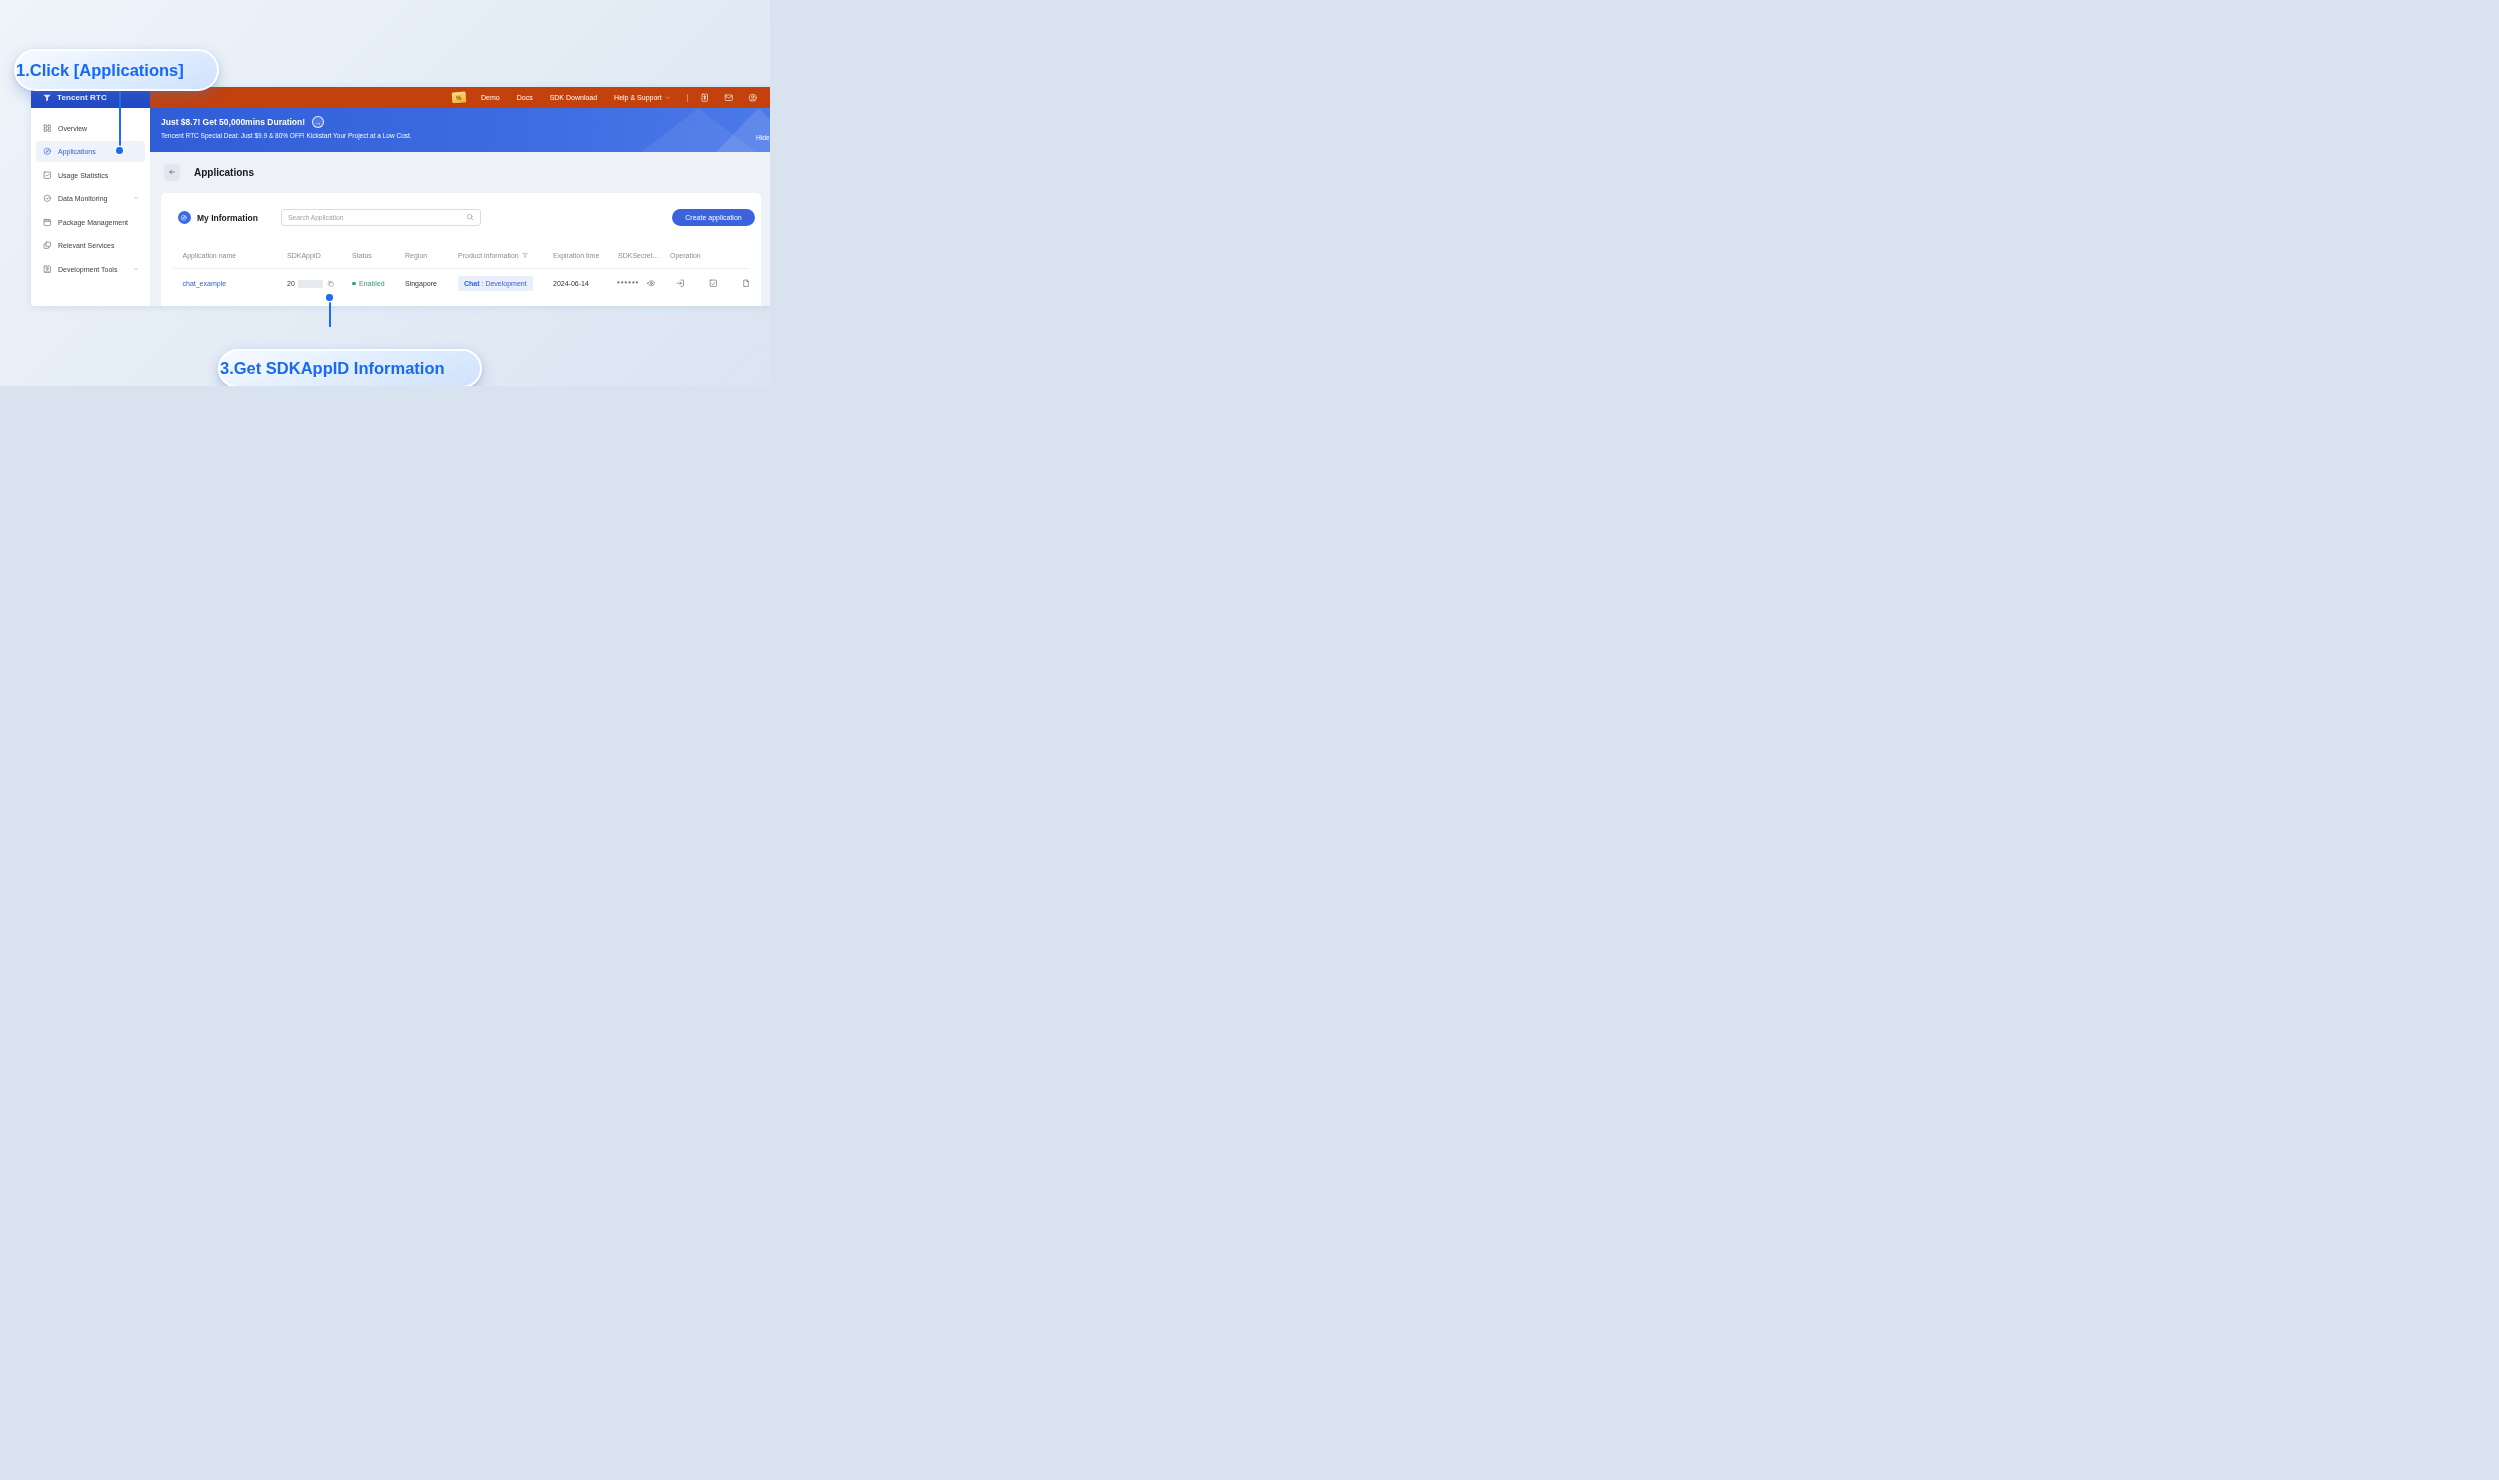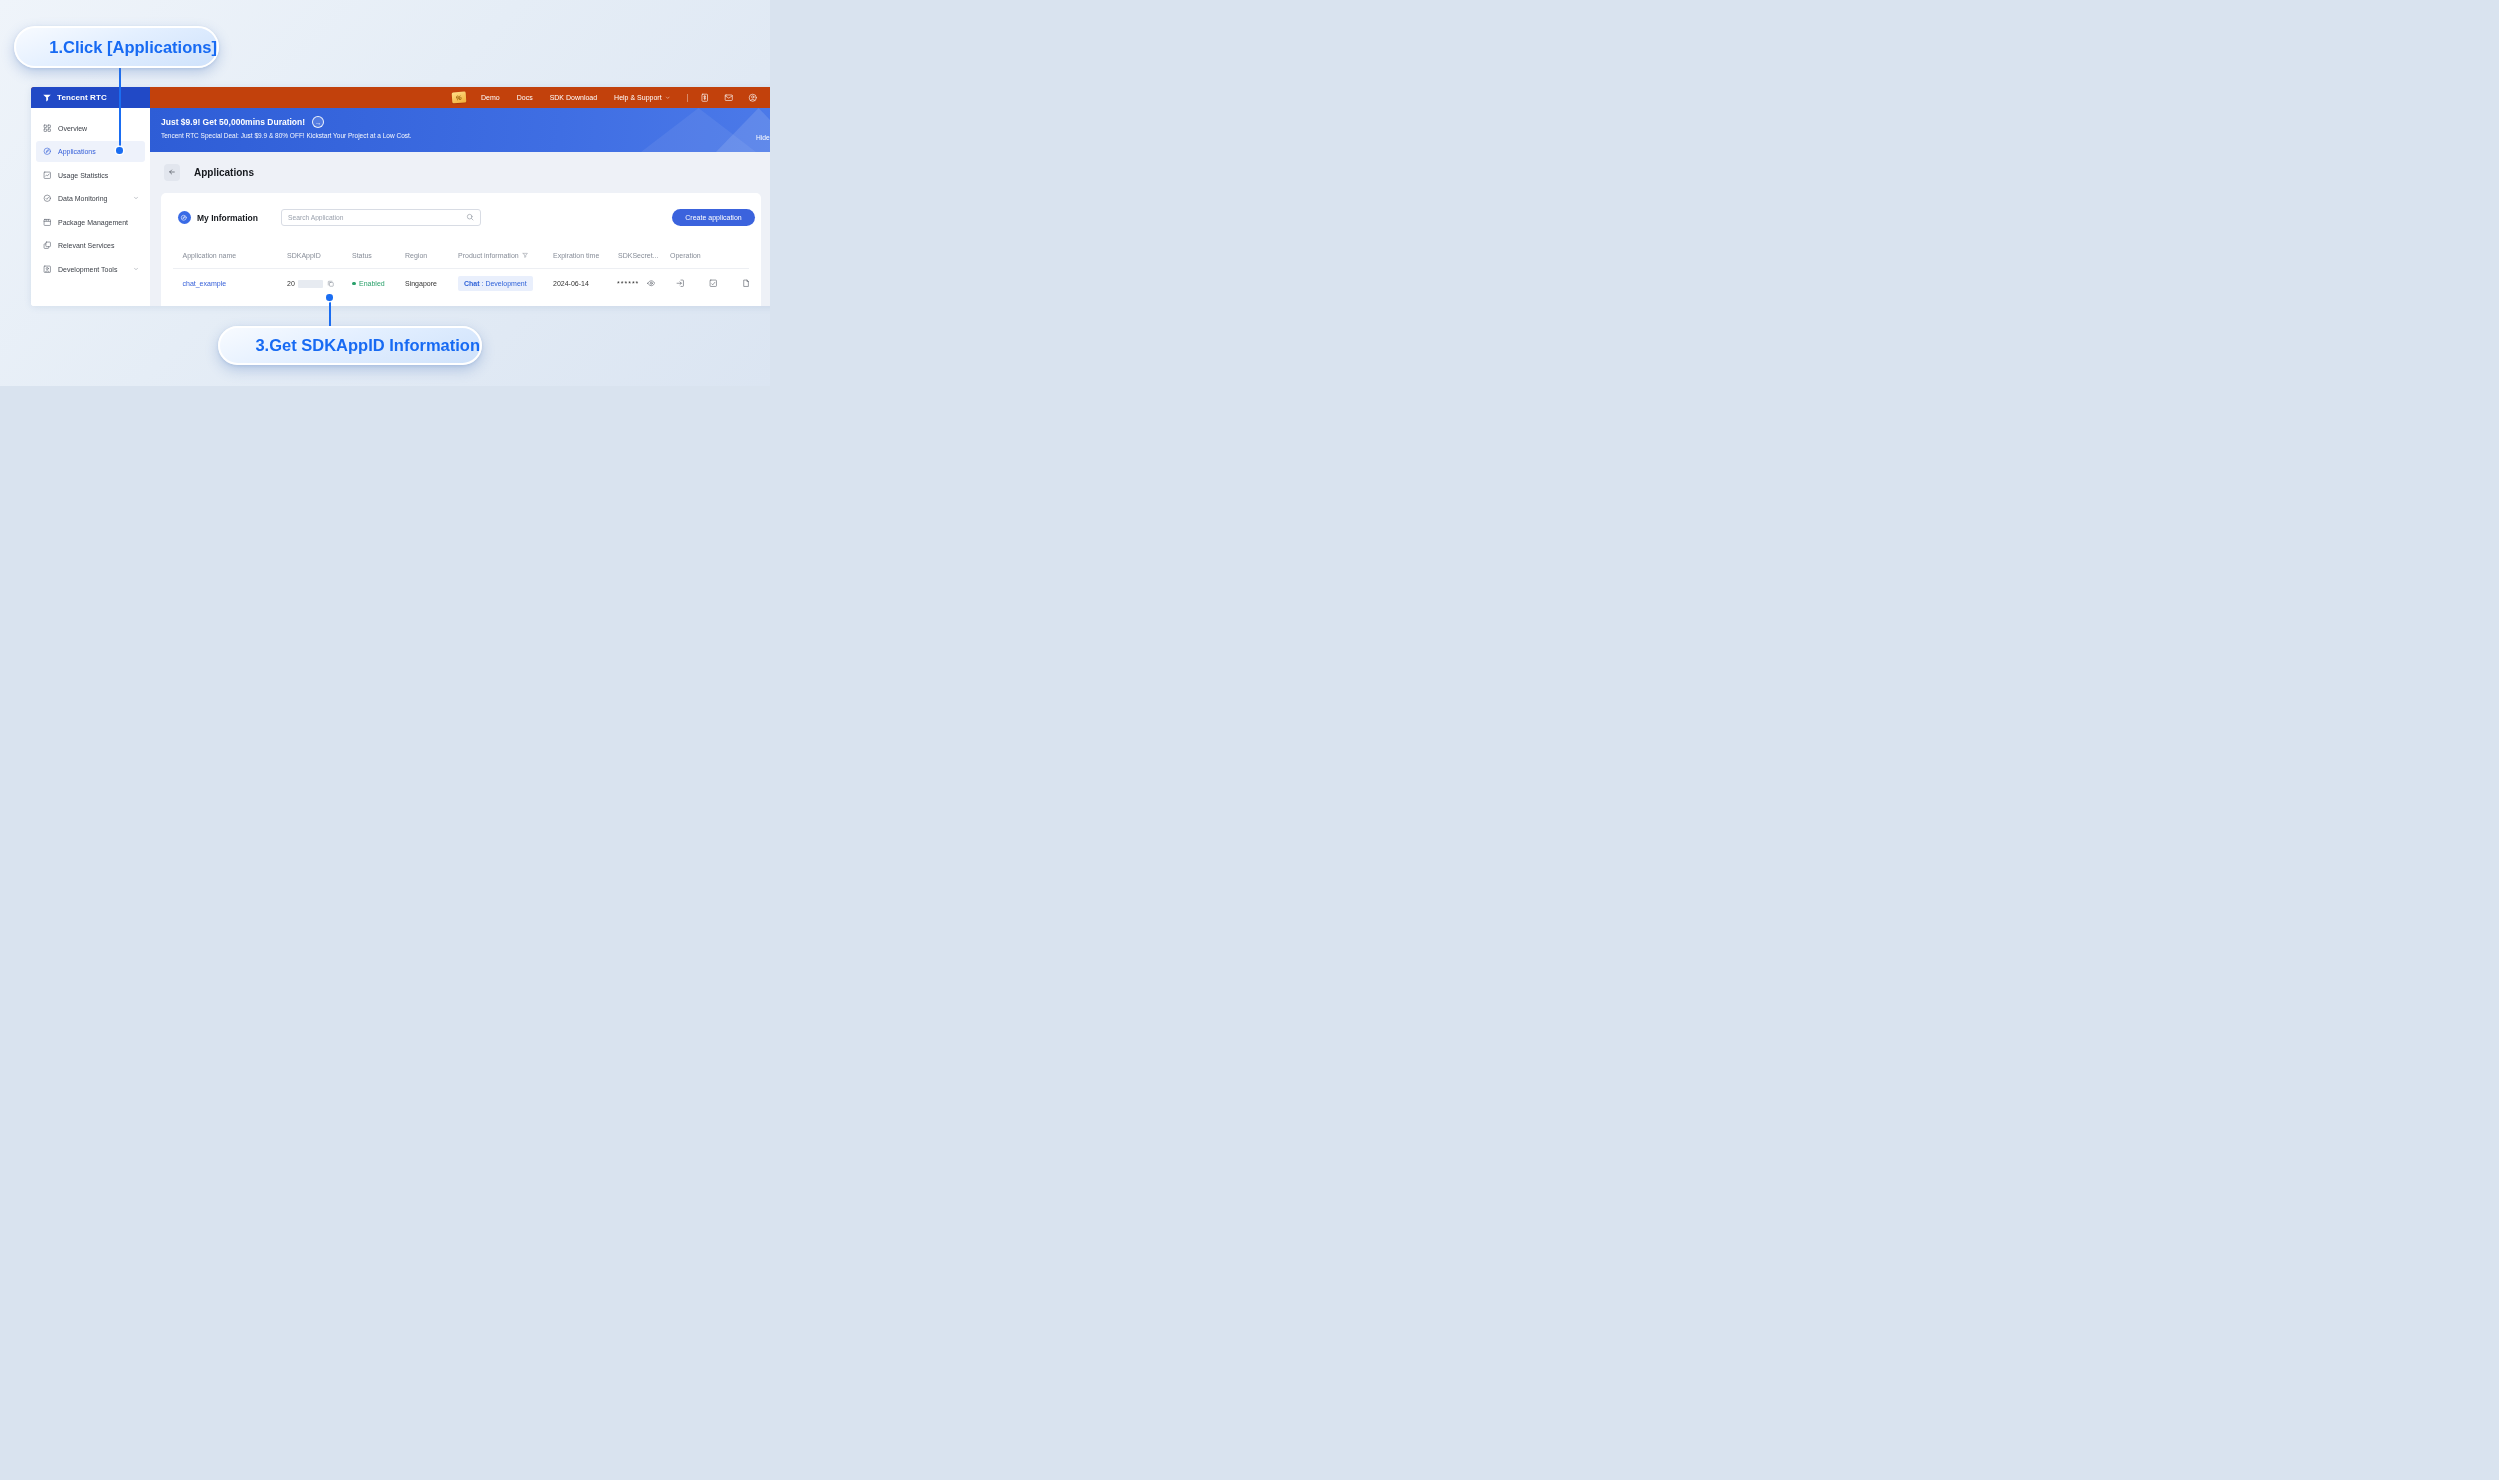--- a/index.html
+++ b/index.html
@@ -96,25 +96,25 @@
   .status-text { color:#29a06a; }
   .tag { background:#e9effc; color:#2f62d8; border-radius:2px; padding:4px 6px; font-size:7px; cursor:default; }
   .secret-mask { letter-spacing:1px; }
   .eye { color:#565b66; }
   .eye svg { width:8.5px; height:8.5px; }
   .ops { gap:24.5px; }
   .op { color:#565b66; cursor:pointer; display:flex; }
   .op svg { width:8.5px; height:8.5px; }
 
   
-  .callout { position:absolute; display:flex; align-items:center; justify-content:flex-end;
+  .callout { position:absolute; display:flex; align-items:center; justify-content:flex-start;
     border-radius:23px; border:2.5px solid #ffffff;
     background:linear-gradient(160deg,#f8fbff 0%, #e3efff 45%, #cfe2fb 100%);
     box-shadow:0 5px 13px rgba(80,120,190,.32), 0 1px 3px rgba(80,120,190,.18);
-    color:#176af3; font-size:16.5px; font-weight:600; z-index:6; white-space:nowrap; }
+    color:#176af3; font-size:16.5px; font-weight:600; z-index:6; white-space:nowrap;margin-top:23px; }
   #callout1 { left:14px; top:26px; width:205px; height:42px; }
   #callout2 { left:218px; top:326px; width:264px; height:39px; }
   .connector { position:absolute; width:1.5px; background:#1a6df2; z-index:5; }
   #conn1 { left:119px; top:67px; height:81px; }
   #conn2 { left:329px; top:299px; height:28px; }
   .conn-dot { position:absolute; width:6.5px; height:6.5px; border-radius:50%; background:#1a6df2;
     box-shadow:0 0 0 1.5px rgba(255,255,255,.92); z-index:5; }
   #dot1 { left:116px; top:147px; }
   #dot2 { left:326px; top:294px; }
 </style>
@@ -239,21 +239,21 @@
               <path d="M6 9 l6 6 6-6"></path>
             </svg>
         </span>
       </div>
     </div>
 
     <div class="banner">
       <div class="tri1"></div>
       <div class="tri2"></div>
       <div class="banner-title-row">
-        <span class="banner-title">Just $9.9! Get 50,000mins Duration!</span>
+        <span class="banner-title">Just $8.7! Get 50,000mins Duration!</span>
         <span class="banner-arrow">→</span>
       </div>
       <div class="banner-sub">Tencent RTC Special Deal: Just $9.9 &amp; 80% OFF! Kickstart Your Project at a Low Cost.</div>
       <span class="banner-hide">Hide</span>
     </div>
 
     <div class="content">
       <div class="back-btn">
         <svg viewBox="0 0 24 24" fill="none" stroke="currentColor" stroke-width="2" stroke-linecap="round" stroke-linejoin="round">
           <path d="M19 12 H5"></path>

